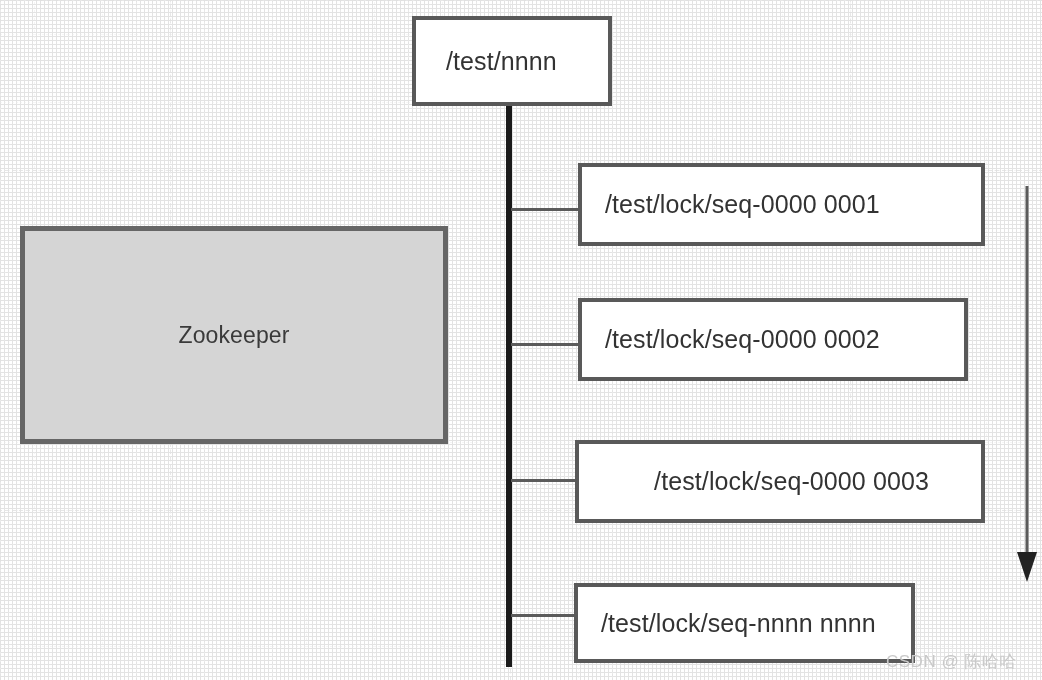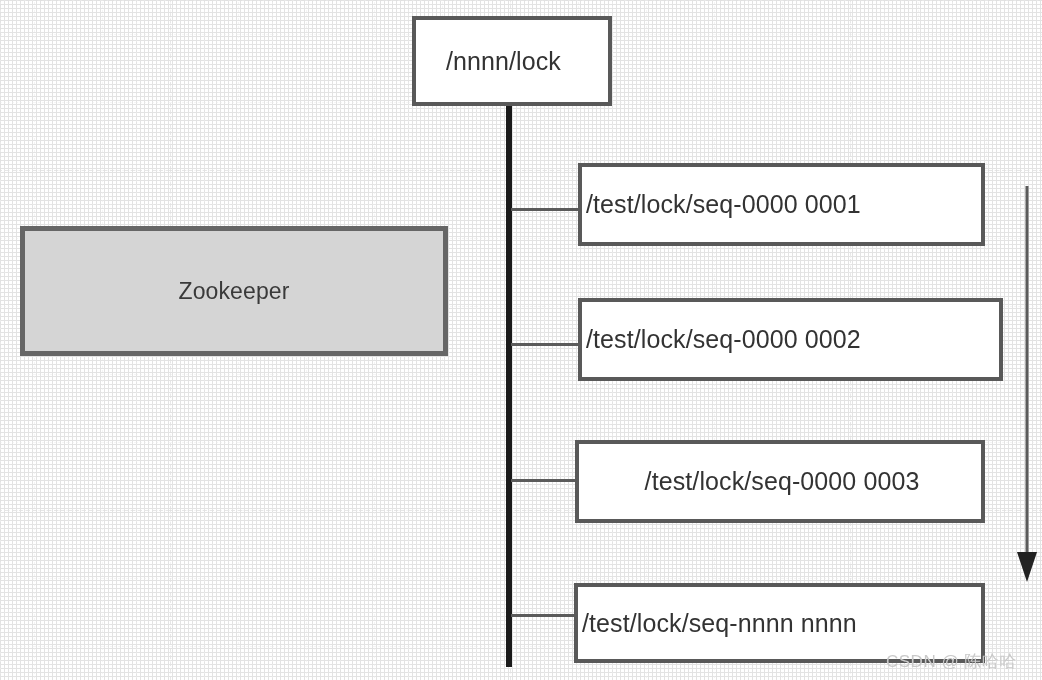--- a/index.html
+++ b/index.html
@@ -37,21 +37,21 @@
     font-size: 25px;
     letter-spacing: 0.1px;
     white-space: nowrap;
   }
   .node-box.root {
     justify-content: flex-start;
     padding-left: 30px;
   }
   .node-box.leaf {
     justify-content: flex-start;
-    padding-left: 4px;
+    padding-left: 23px;
   }
   .node-box.process {
     background: #d5d5d5;
     border: 5px solid #666666;
     flex-direction: column;
     justify-content: center;
     align-items: center;
     padding: 0;
     font-size: 23px;
     line-height: 1.25;
@@ -99,40 +99,40 @@
   </svg>
 
   <div class="trunk" style="left:506px; top:103px; width:6px; height:564px;"></div>
 
   <div class="connector" style="left:511px; top:208px; width:68px; height:3px;"></div>
   <div class="connector" style="left:511px; top:343px; width:68px; height:3px;"></div>
   <div class="connector" style="left:511px; top:479px; width:68px; height:3px;"></div>
   <div class="connector" style="left:511px; top:614px; width:65px; height:3px;"></div>
 
   <div class="node-box root" style="left:412px; top:16px; width:200px; height:90px;">
-    <span>/nnnn/lock</span>
+    <span>/test/nnnn</span>
   </div>
 
-  <div class="node-box process" style="left:20px; top:226px; width:428px; height:130px;">
+  <div class="node-box process" style="left:20px; top:226px; width:428px; height:218px;">
     <span class="process-line">Zookeeper</span>
   </div>
 
   <div class="node-box leaf" style="left:578px; top:163px; width:407px; height:83px;">
     <span>/test/lock/seq-0000 0001</span>
   </div>
 
-  <div class="node-box leaf" style="left:578px; top:298px; width:425px; height:83px;">
+  <div class="node-box leaf" style="left:578px; top:298px; width:390px; height:83px;">
     <span>/test/lock/seq-0000 0002</span>
   </div>
 
   <div class="node-box leaf" style="left:575px; top:440px; width:410px; height:83px;justify-content:center;">
     <span>/test/lock/seq-0000 0003</span>
   </div>
 
-  <div class="node-box leaf" style="left:574px; top:583px; width:411px; height:80px;">
+  <div class="node-box leaf" style="left:574px; top:583px; width:341px; height:80px;">
     <span>/test/lock/seq-nnnn nnnn</span>
   </div>
 
   <svg class="flow-arrow" style="left:1014px; top:182px;" width="26" height="404" viewBox="0 0 26 404" xmlns="http://www.w3.org/2000/svg">
     <line x1="13" y1="4" x2="13" y2="378" stroke="#5b5b5b" stroke-width="3"></line>
     <polygon points="13,400 3,370 23,370" fill="#222222"></polygon>
   </svg>
 
   <div class="watermark" style="left:886px; top:650px;text-align:center;">
     <span>CSDN @ 陈哈哈</span>

